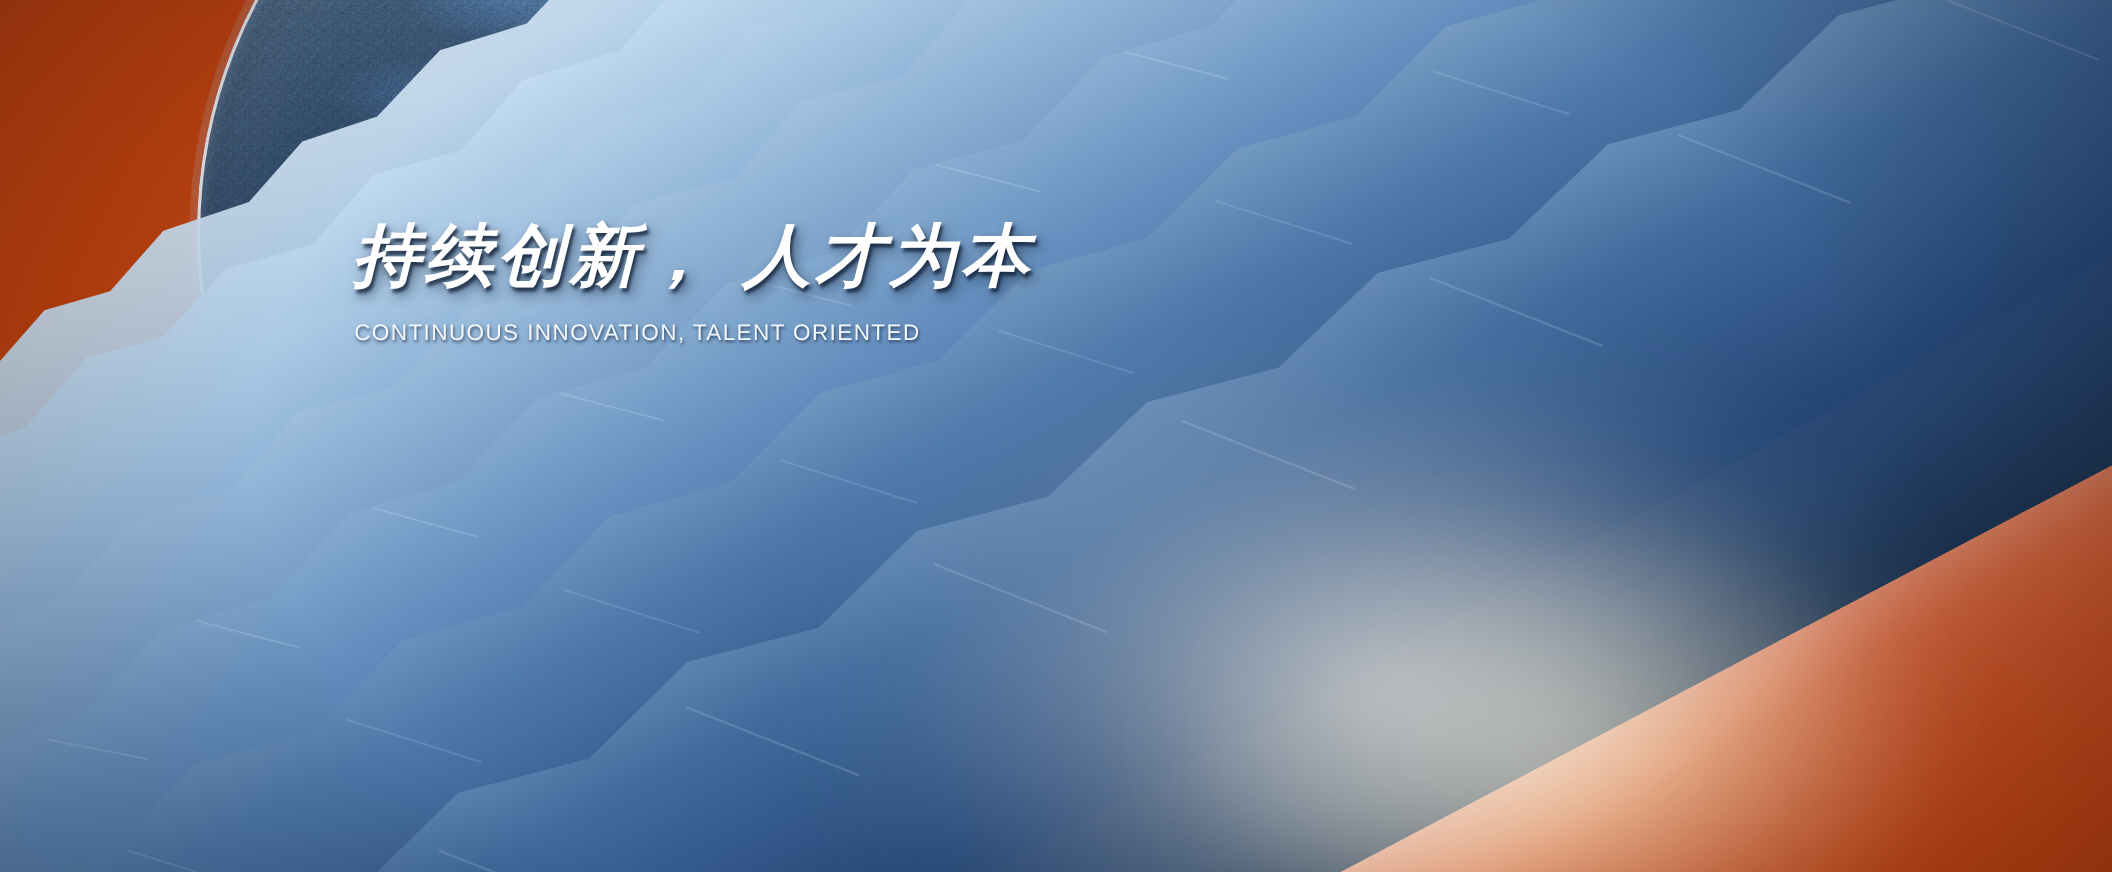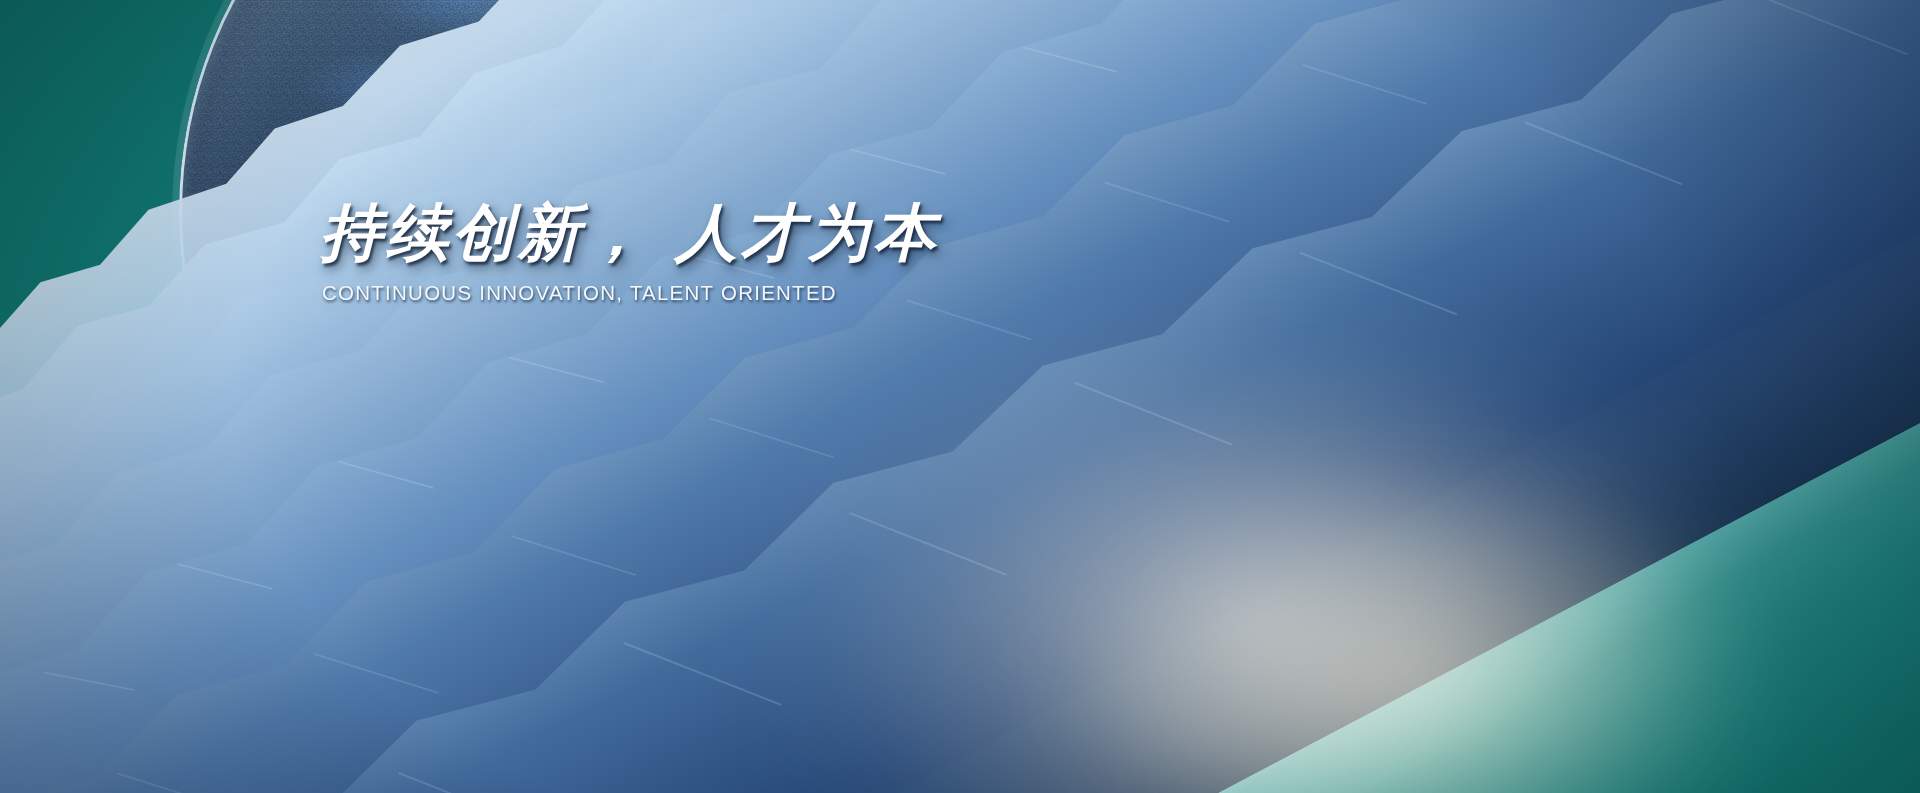--- a/index.html
+++ b/index.html
@@ -11,21 +11,21 @@
   body {
     font-family: "Liberation Sans", sans-serif;
   }
 
   
   .banner {
     position: relative;
     width: 1920px;
     height: 793px;
     overflow: hidden;
-    background: #0f766e;
+    background: #c2410c;
   }
 
   
   .space-base {
     position: absolute;
     inset: 0;
     background:
       radial-gradient(ellipse 1500px 1100px at 78% 74%,
         rgba(120,185,230,0.55) 0%,
         rgba(70,135,195,0.33) 24%,
@@ -340,21 +340,21 @@
     line-height: 1.12;
     letter-spacing: 4px;
     color: #ffffff;
     white-space: nowrap;
     text-shadow:
        2px 3px 3px rgba(8,22,44,.72),
        4px 6px 12px rgba(6,18,38,.55),
        0 0 22px rgba(180,215,245,.28);
   }
   .subhead {
-    margin: 14px 0 0 2px;
+    margin: 24px 0 0 2px;
     font-family: "Liberation Sans", sans-serif;
     font-weight: 400;
     font-size: 20.5px;
     letter-spacing: 1.25px;
     color: #f2f7fc;
     white-space: nowrap;
     text-shadow:
       1px 2px 3px rgba(8,22,44,.70),
       0 0 14px rgba(150,195,235,.30);
   }

